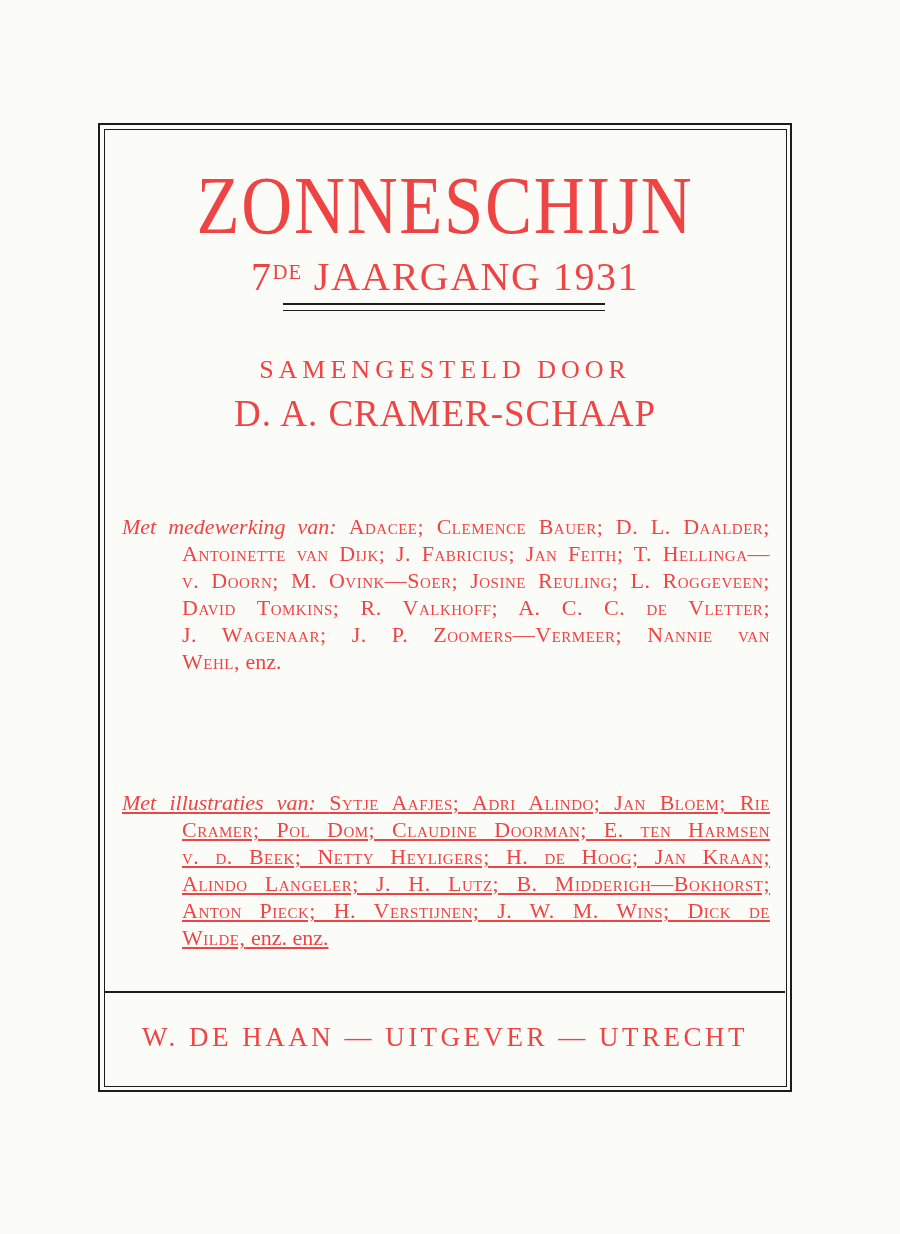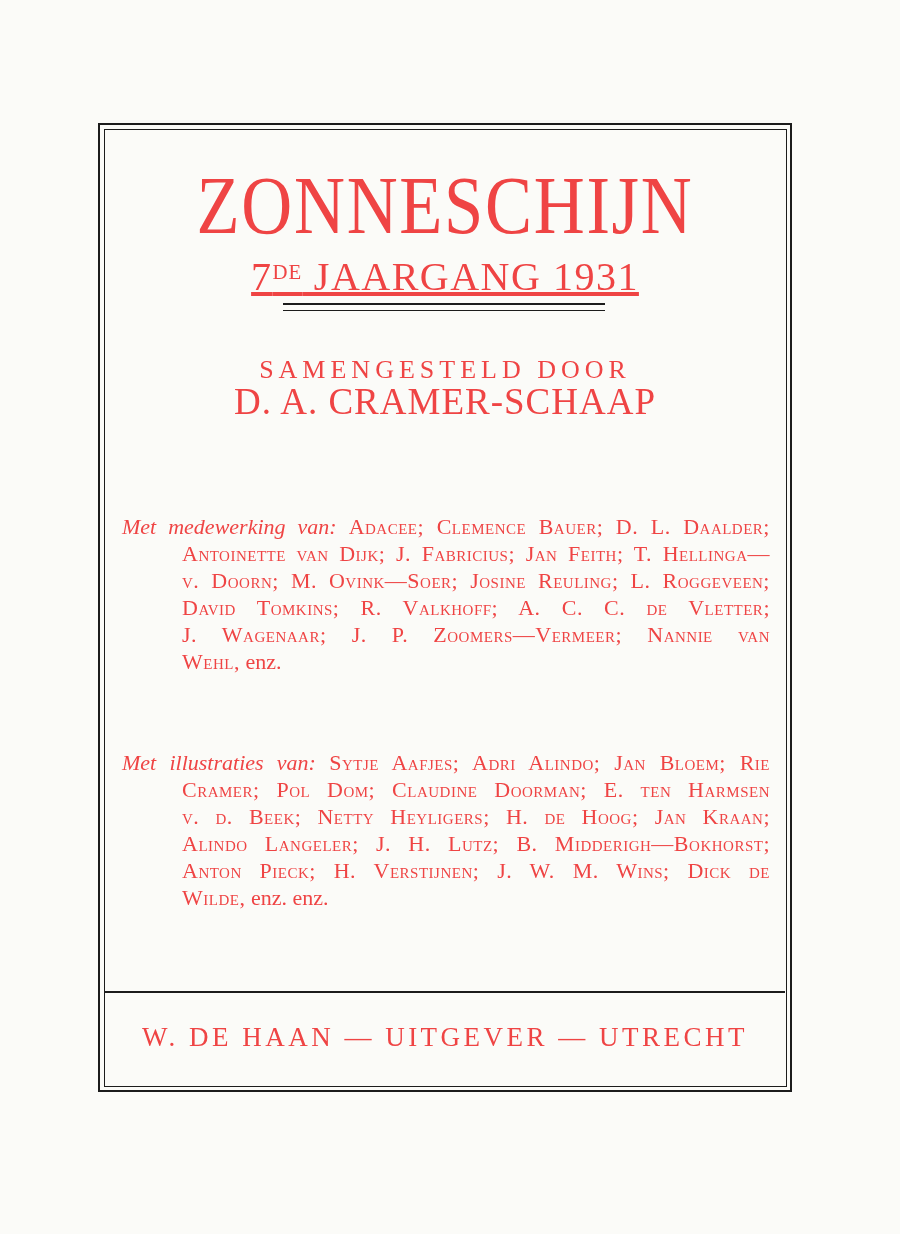--- a/index.html
+++ b/index.html
@@ -42,21 +42,20 @@
     white-space: nowrap;
     transform: scaleX(0.86);
     transform-origin: 50% 50%;
   }
   .edition-line {
     top: 126px;
     font-size: 40px;
     line-height: 42px;
     letter-spacing: 1.5px;
     white-space: nowrap;
-    text-decoration: underline;
   }
   .edition-sup {
     font-size: 0.52em;
     vertical-align: 0.55em;
     letter-spacing: 1px;
   }
   .dbl-rule {
     position: absolute;
     top: 178px;
     left: 183px;
@@ -66,35 +65,35 @@
     border-bottom: 1.5px solid #1c1c1c;
   }
   .compiled-label {
     top: 231px;
     font-size: 26px;
     line-height: 28px;
     letter-spacing: 5px;
     white-space: nowrap;
   }
   .compiler-name {
-    top: 258px;
+    top: 270px;
     font-size: 37px;
     line-height: 38px;
     letter-spacing: 1px;
     white-space: nowrap;
   }
   .credits {
     position: absolute;
     left: 22px;
     width: 648px;
     font-size: 22px;
     line-height: 27px;
   }
   .credits-contributors { top: 388px; }
-  .credits-illustrators { top: 624px; }
+  .credits-illustrators { top: 664px; text-decoration: underline; }
   .cred-line {
     text-align: justify;
     text-align-last: justify;
     padding-left: 60px;
     white-space: normal;
   }
   .cred-line.first { padding-left: 0; }
   .cred-line.last  { text-align-last: left; }
   .seg-it { font-style: italic; }
   .seg-sc { font-variant: small-caps; letter-spacing: 0.5px; }

